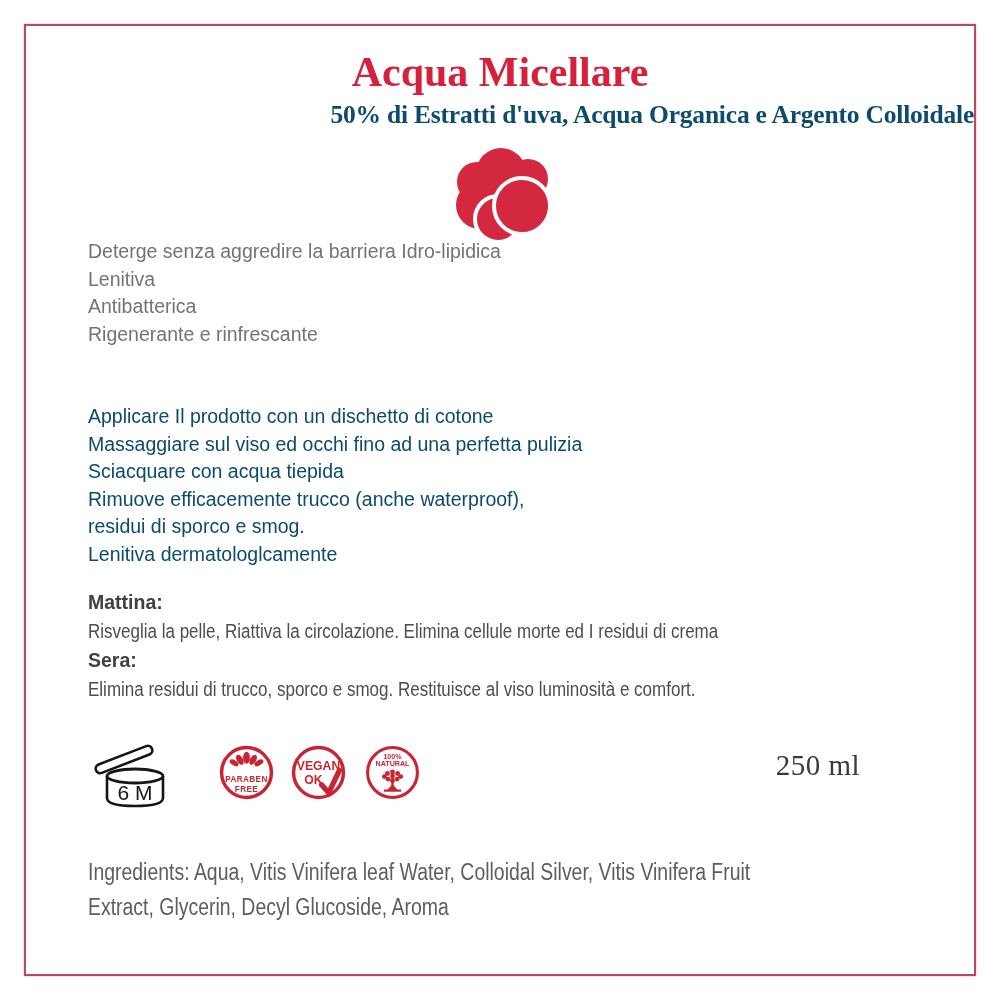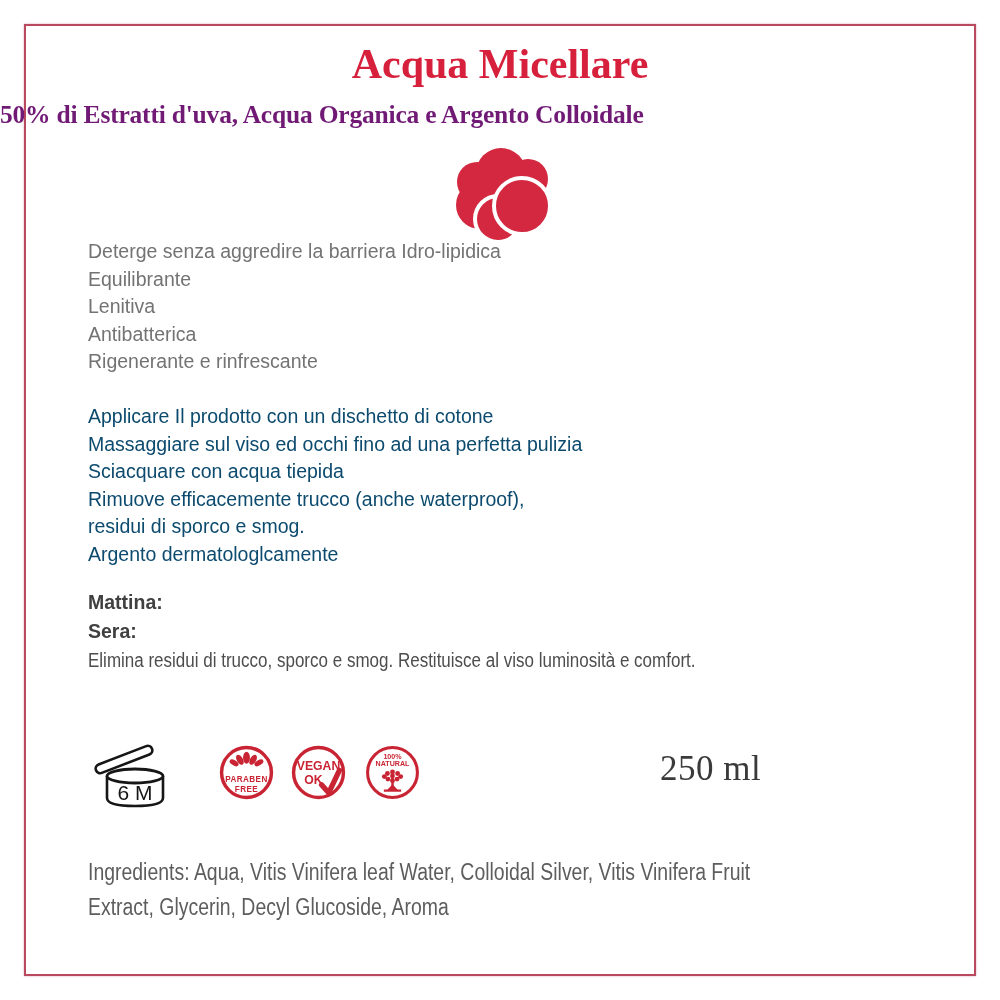--- a/index.html
+++ b/index.html
@@ -1,46 +1,46 @@
 <!DOCTYPE html>
 <html><head>
 <meta charset="utf-8">
 <style>
   html,body{margin:0;padding:0;background:#fff;}
   .page{position:relative;width:1000px;height:1000px;background:#ffffff;overflow:hidden;
         font-family:"Liberation Sans", sans-serif;}
   .frame{position:absolute;inset:24px;border:2px solid #b8495e;box-shadow:0 0 2px rgba(184,73,94,.45);pointer-events:none;}
 
-  .title{position:absolute;top:40px;left:0;width:1000px;text-align:center;
+  .title{position:absolute;top:48px;left:0;width:1000px;text-align:center;
          font-family:"Liberation Serif", serif;font-weight:700;font-size:42px;
          color:#d6203c;letter-spacing:0;}
-  .subtitle{position:absolute;top:100px;left:0;width:974px;text-align:left;
+  .subtitle{position:absolute;top:100px;left:0;width:974px;text-align:right;
             font-family:"Liberation Serif", serif;font-weight:700;font-size:25.5px;
-            color:#701a75;letter-spacing:-0.2px;}
+            color:#0c4a6e;letter-spacing:-0.2px;}
 
   .grape{position:absolute;left:451px;top:146px;}
 
   .benefits{position:absolute;left:88px;top:238px;font-size:19.5px;line-height:27.5px;
             color:#737373;}
   .usage{position:absolute;left:88px;top:403px;font-size:19.5px;line-height:27.5px;
          color:#0c4a6e;}
 
   .routine{position:absolute;left:88px;top:588px;font-size:19.5px;line-height:29px;}
   .r-label{color:#404040;font-weight:700;}
   .r-text span{display:inline-block;transform:scaleX(0.85);transform-origin:left center;
                color:#4d4d4d;font-size:20px;white-space:nowrap;}
 
   .pao{position:absolute;left:90px;top:735px;}
   .stamp{position:absolute;top:744px;}
   .stamp.paraben{left:218px;}
   .stamp.vegan{left:290px;}
   .stamp.natural{left:364px;}
 
-  .volume{position:absolute;left:660px;top:749px;width:200px;text-align:left;
-          font-family:"Liberation Serif", serif;font-size:35px;color:#3a3a3a;letter-spacing:0.5px;}
+  .volume{position:absolute;left:660px;top:749px;width:200px;text-align:right;
+          font-family:"Liberation Serif", serif;font-size:29px;color:#3a3a3a;letter-spacing:0.5px;}
 
   .ingredients{position:absolute;left:88px;top:855px;font-size:23px;line-height:34.5px;
                color:#5d5d5d;transform:scaleX(0.845);transform-origin:left top;white-space:nowrap;}
 
   .stamp text, .pao text{font-family:"Liberation Sans", sans-serif;}
 </style>
 </head>
 <body>
 
 <div class="page">
@@ -55,37 +55,37 @@
       <circle cx="77" cy="33" r="20"></circle>
       <circle cx="50" cy="27" r="25"></circle>
       <circle cx="29" cy="59" r="24"></circle>
       <circle cx="47" cy="73" r="23" stroke="#ffffff" stroke-width="4"></circle>
       <circle cx="71" cy="60" r="28" stroke="#ffffff" stroke-width="4"></circle>
     </g>
   </svg>
 
   <div class="benefits">
     <div>Deterge senza aggredire la barriera Idro-lipidica</div>
-    <div>Equilibrante</div>
     <div>Lenitiva</div>
     <div>Antibatterica</div>
     <div>Rigenerante e rinfrescante</div>
   </div>
 
   <div class="usage">
     <div>Applicare Il prodotto con un dischetto di cotone</div>
     <div>Massaggiare sul viso ed occhi fino ad una perfetta pulizia</div>
     <div>Sciacquare con acqua tiepida</div>
     <div>Rimuove efficacemente trucco (anche waterproof),</div>
     <div>residui di sporco e smog.</div>
-    <div>Argento dermatologlcamente</div>
+    <div>Lenitiva dermatologlcamente</div>
   </div>
 
   <div class="routine">
     <div class="r-label">Mattina:</div>
+    <div class="r-text"><span>Risveglia la pelle, Riattiva la circolazione. Elimina cellule morte ed I residui di crema</span></div>
     <div class="r-label">Sera:</div>
     <div class="r-text"><span>Elimina residui di trucco, sporco e smog. Restituisce al viso luminosità e comfort.</span></div>
   </div>
 
   <svg class="pao" width="90" height="76" viewBox="0 0 90 76">
     <g fill="#ffffff" stroke="#161616">
       <rect x="4" y="20" width="60" height="9" rx="4.5" stroke-width="2.6" transform="rotate(-21 34 24.5)"></rect>
       <path d="M17 41 L17 63 Q17 71 45 71 Q73 71 73 63 L73 41" stroke-width="2.6"></path>
       <ellipse cx="45" cy="41" rx="28" ry="7" stroke-width="2.8"></ellipse>
     </g>

